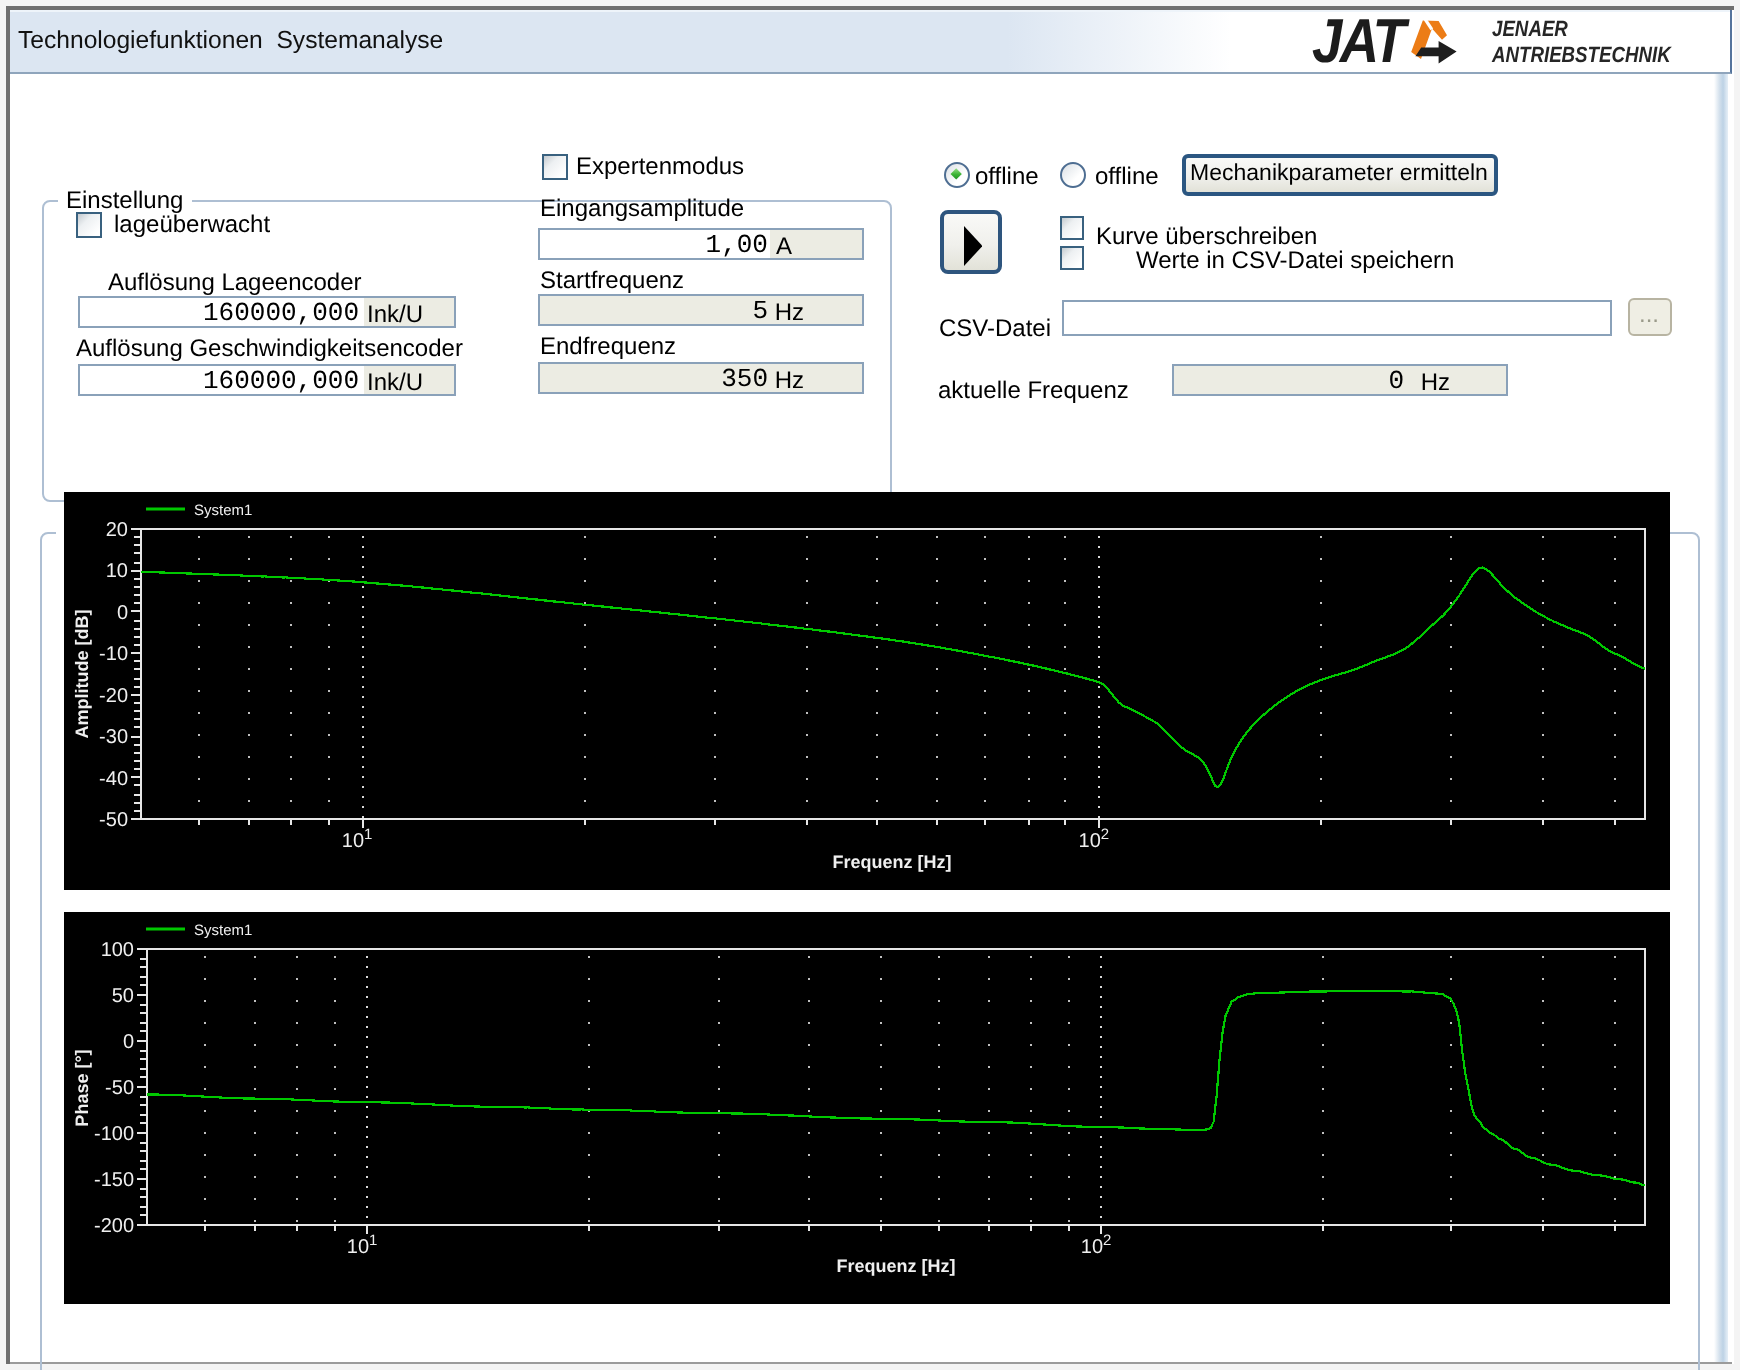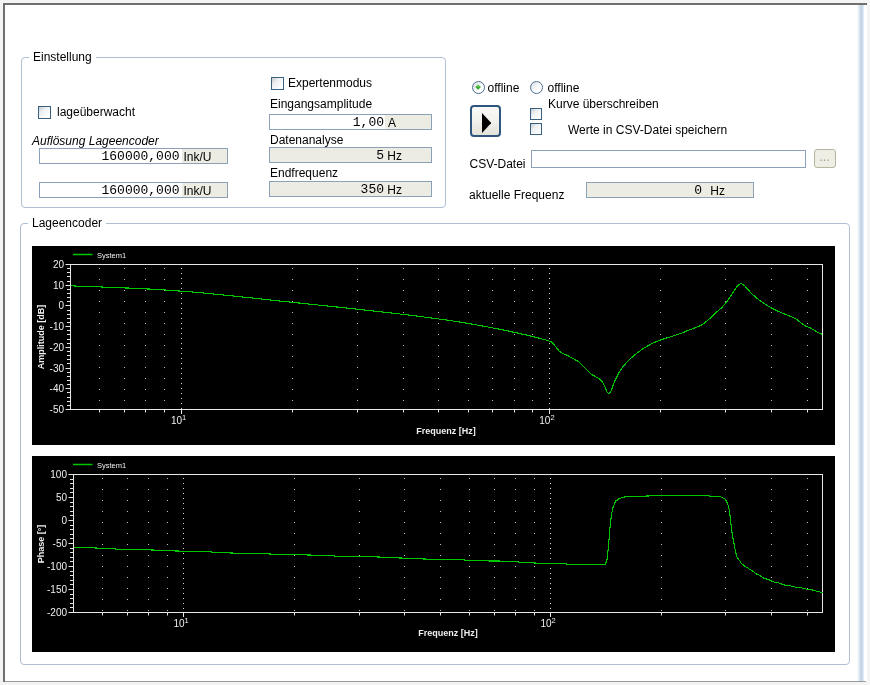--- a/index.html
+++ b/index.html
@@ -6,87 +6,99 @@
   html,body { width:870px; height:685px; }
   body { font-family:"Liberation Sans", sans-serif; font-size:12px; color:#000; background:#f4f4f4; position:relative; overflow:hidden; }
   .abs { position:absolute; }
   #win { position:absolute; left:3px; top:3px; width:864px; height:679px; background:#fff; border-top:2px solid #6f6f6f; border-left:2px solid #6f6f6f; }
   #rstrip { position:absolute; left:852px; top:0px; width:7px; height:676px; background:linear-gradient(to right,#ffffff 0%,#d3e0ec 40%,#bdd2e5 65%,#e2ecf5 95%); }
   #bline { position:absolute; left:0; top:676px; width:861px; height:1px; background:#9b9b9b; }
   #titlebar { position:absolute; left:0; top:0; width:861px; height:32px; background:linear-gradient(to right,#dce6f2 0%, #dce6f2 58%, #ffffff 71%); border-bottom:1px solid #8fa5bc; border-right:1px solid #55749c; box-shadow:inset 0 1px 0 #eef4fa; }
   #titlebar .cap { position:absolute; left:7px; top:8px; font-size:12.3px; color:#111; }
   .jat { position:absolute; font-size:31px; font-weight:bold; font-style:italic; letter-spacing:-1.5px; color:#1c1c1c; transform:scaleX(0.88); transform-origin:0 0; }
   .jn  { position:absolute; font-size:11px; line-height:13px; font-style:italic; font-weight:bold; letter-spacing:0px; color:#262626; white-space:nowrap; transform:scaleX(0.85); transform-origin:0 0; }
-  .grp { position:absolute; border:1px solid #aebfd3; border-radius:4px; }
+  .grp { position:absolute; border:1px solid #aebfd3; border-radius:4px;margin-top:43px; }
   .grp > .cap { position:absolute; left:7px; top:-8px; background:#fff; padding:0 4px; font-size:12px; color:#000; line-height:14px; }
   .lbl { position:absolute; font-size:12px; white-space:nowrap; line-height:14px; }
   .field { position:absolute; border:1px solid #8aa1b9; background:#fff; }
   .field.ro { background:#ecece3; }
   .field .val { position:absolute; top:0px; font-family:"Liberation Mono", monospace; font-size:13px; letter-spacing:0px; white-space:nowrap; }
   .field .unit { position:absolute; top:1px; font-size:12px; white-space:nowrap; }
   .usplit { position:absolute; right:0; top:0; bottom:0; background:#ecece3; }
   .cb { position:absolute; width:13px; height:13px; border:1px solid #39617f; background:linear-gradient(135deg,#c4cacf 0%,#edf0f2 35%,#ffffff 85%); }
   .radio { position:absolute; width:13px; height:13px; border:1px solid #4e6e92; border-radius:50%; background:linear-gradient(135deg,#dbe0e5 0%,#ffffff 65%); }
   .radio.sel::after { content:""; position:absolute; left:3.4px; top:3.4px; width:4.2px; height:4.2px; transform:rotate(45deg); background:linear-gradient(135deg,#96df86 0%,#3cb335 55%,#1e9222 100%); }
   .btn { position:absolute; border:1px solid #5b83b0; border-radius:3px; background:linear-gradient(#f9f9f7 0%,#f0f0ec 55%,#e2e2d8 100%); text-align:center; font-size:12px; }
   .panel { position:absolute; background:#000; }
 </style>
 </head>
 <body>
 <div id="win">
   <div id="rstrip"></div>
   <div id="bline"></div>
+  <div id="titlebar">
+    <span class="cap" style="left:4px;">Technologiefunktionen&nbsp; Systemanalyse</span>
+    <span class="jat" style="left:651px;top:-2px;">JAT</span>
+    <svg class="abs" style="left:701px;top:4.5px;overflow:visible;" width="24" height="23" viewBox="0 0 24 23">
+      <polygon points="-0.4,16.0 5.4,0.2 13.3,0.5 17.5,7.6 15.0,9.9 10.0,4.2 4.5,19.5" fill="#ec7c16"></polygon>
+      <line x1="6.6" y1="-0.3" x2="9.9" y2="4.7" stroke="#fff" stroke-width="1.6"></line>
+      <path d="M1.7,18.1 L4.6,13.7 L13.3,13.7 L13.3,10.5 L22.3,15.8 L13.3,21.8 L13.3,18.1 Z" fill="#1e1e1e"></path>
+    </svg>
+    <span class="jn" style="left:741px;top:4px;">JENAER<br>ANTRIEBSTECHNIK</span>
+  </div>
 
   <div class="grp" style="left:16px;top:52px;width:425px;height:151px;">
       <span class="cap">Einstellung</span>
     </div>
 
   <div class="cb" style="left:33px;top:101px;"></div>
   <span class="lbl" style="left:52px;top:100px;">lageüberwacht</span>
-  <span class="lbl" style="left:27px;top:129px;font-style:italic;">Auflösung Lageencoder</span>
+  <span class="lbl" style="left:49px;top:129px;">Auflösung Lageencoder</span>
   <div class="field" style="left:33.5px;top:142.5px;width:189px;height:16px;">
     <div class="usplit" style="width:45px;"></div>
     <span class="val" style="right:47px;">160000,000</span>
     <span class="unit" style="right:15px;">Ink/U</span>
   </div>
+  <span class="lbl" style="left:33px;top:162px;">Auflösung Geschwindigkeitsencoder</span>
   <div class="field" style="left:33.5px;top:177px;width:189px;height:16px;">
     <div class="usplit" style="width:45px;"></div>
     <span class="val" style="right:47px;">160000,000</span>
     <span class="unit" style="right:15px;">Ink/U</span>
   </div>
   <div class="cb" style="left:265.5px;top:71.5px;"></div>
   <span class="lbl" style="left:283px;top:71px;">Expertenmodus</span>
   <span class="lbl" style="left:265px;top:92px;">Eingangsamplitude</span>
   <div class="field" style="left:264px;top:109px;width:163px;height:16px;">
     <div class="usplit" style="width:46px;"></div>
     <span class="val" style="right:47px;">1,00</span>
     <span class="unit" style="right:35px;">A</span>
   </div>
-  <span class="lbl" style="left:265px;top:127.5px;">Datenanalyse</span>
+  <span class="lbl" style="left:265px;top:127.5px;">Startfrequenz</span>
   <div class="field ro" style="left:264px;top:142px;width:163px;height:16px;">
     <span class="val" style="right:47px;">5</span>
     <span class="unit" style="right:29px;">Hz</span>
   </div>
   <span class="lbl" style="left:265px;top:161px;text-align:right;">Endfrequenz</span>
   <div class="field ro" style="left:264px;top:176px;width:163px;height:16px;">
     <span class="val" style="right:47px;">350</span>
     <span class="unit" style="right:29px;">Hz</span>
   </div>
 
   <div class="radio sel" style="left:466.5px;top:75.7px;"></div>
   <span class="lbl" style="left:482.5px;top:76px;">offline</span>
   <div class="radio" style="left:525.2px;top:76px;"></div>
   <span class="lbl" style="left:542.5px;top:76px;">offline</span>
+  <div class="btn" style="left:585.5px;top:72px;width:158px;height:21px;line-height:17px;border:2px solid #2b5681;font-size:11.5px;">Mechanikparameter ermitteln</div>
   <div class="btn" style="left:465px;top:100px;width:31px;height:32px;border:2px solid #2e557e;border-radius:4px;">
     <svg width="9.5" height="20" style="position:absolute;left:9.5px;top:6px;" viewBox="0 0 9.5 20">
         <polygon points="0,0 9.2,10 0,20" fill="#000"></polygon>
       </svg>
   </div>
   <div class="cb" style="left:525px;top:102.8px;width:12px;height:12px;"></div>
-  <span class="lbl" style="left:543px;top:92px;">Kurve überschreiben</span>
+  <span class="lbl" style="left:543px;top:106px;">Kurve überschreiben</span>
   <div class="cb" style="left:525px;top:118.3px;width:12px;height:12px;"></div>
   <span class="lbl" style="left:563px;top:117.5px;">Werte in CSV-Datei speichern</span>
   <span class="lbl" style="left:464.5px;top:152px;">CSV-Datei</span>
   <div class="field" style="left:525.5px;top:144.5px;width:275px;height:18px;"></div>
   <div class="btn" style="left:808.5px;top:144px;width:22px;height:19px;border:1px solid #b8b4a2;background:#efeee4;color:#9a9a8a;line-height:14px;">...</div>
   <span class="lbl" style="left:464px;top:183px;">aktuelle Frequenz</span>
   <div class="field ro" style="left:581px;top:177px;width:168px;height:16px;">
     <span class="val" style="right:51px;">0</span>
     <span class="unit" style="right:28px;">Hz</span>
   </div>

